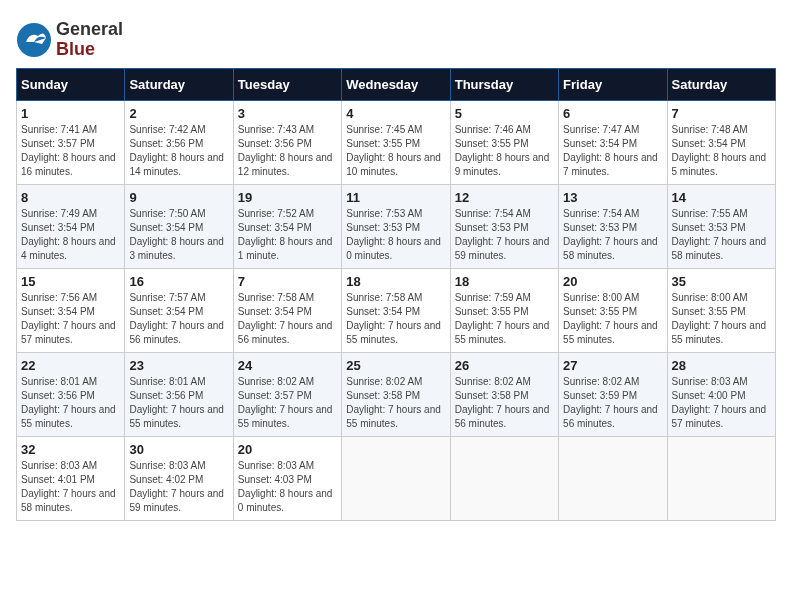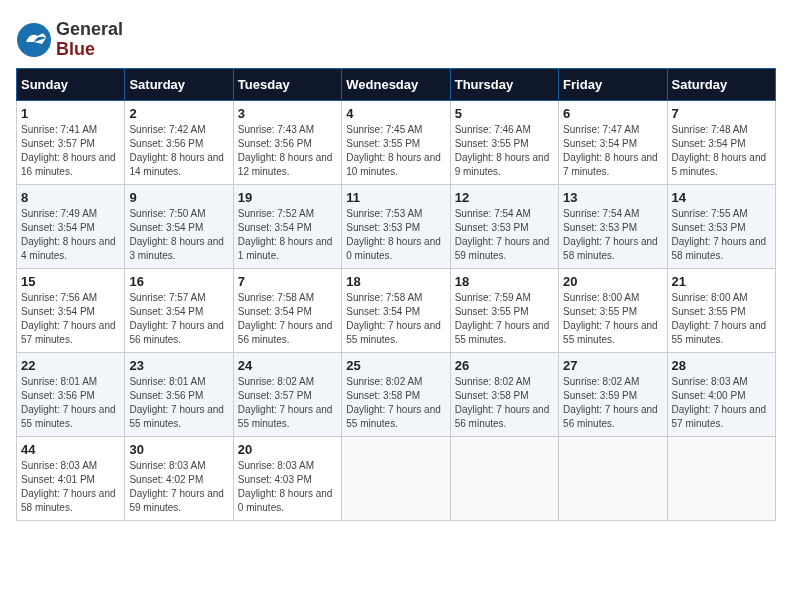--- a/index.html
+++ b/index.html
@@ -196,21 +196,21 @@
         </td>
         <td>
           <span class="day-num">18</span>
           <div class="day-info">Sunrise: 7:59 AM<br>Sunset: 3:55 PM<br>Daylight: 7 hours and 55 minutes.</div>
         </td>
         <td>
           <span class="day-num">20</span>
           <div class="day-info">Sunrise: 8:00 AM<br>Sunset: 3:55 PM<br>Daylight: 7 hours and 55 minutes.</div>
         </td>
         <td>
-          <span class="day-num">21</span>
+          <span class="day-num">35</span>
           <div class="day-info">Sunrise: 8:00 AM<br>Sunset: 3:55 PM<br>Daylight: 7 hours and 55 minutes.</div>
         </td>
       </tr>
       <tr>
         <td>
           <span class="day-num">22</span>
           <div class="day-info">Sunrise: 8:01 AM<br>Sunset: 3:56 PM<br>Daylight: 7 hours and 55 minutes.</div>
         </td>
         <td>
           <span class="day-num">23</span>
@@ -232,21 +232,21 @@
           <span class="day-num">27</span>
           <div class="day-info">Sunrise: 8:02 AM<br>Sunset: 3:59 PM<br>Daylight: 7 hours and 56 minutes.</div>
         </td>
         <td>
           <span class="day-num">28</span>
           <div class="day-info">Sunrise: 8:03 AM<br>Sunset: 4:00 PM<br>Daylight: 7 hours and 57 minutes.</div>
         </td>
       </tr>
       <tr>
         <td>
-          <span class="day-num">44</span>
+          <span class="day-num">32</span>
           <div class="day-info">Sunrise: 8:03 AM<br>Sunset: 4:01 PM<br>Daylight: 7 hours and 58 minutes.</div>
         </td>
         <td>
           <span class="day-num">30</span>
           <div class="day-info">Sunrise: 8:03 AM<br>Sunset: 4:02 PM<br>Daylight: 7 hours and 59 minutes.</div>
         </td>
         <td>
           <span class="day-num">20</span>
           <div class="day-info">Sunrise: 8:03 AM<br>Sunset: 4:03 PM<br>Daylight: 8 hours and 0 minutes.</div>
         </td>

